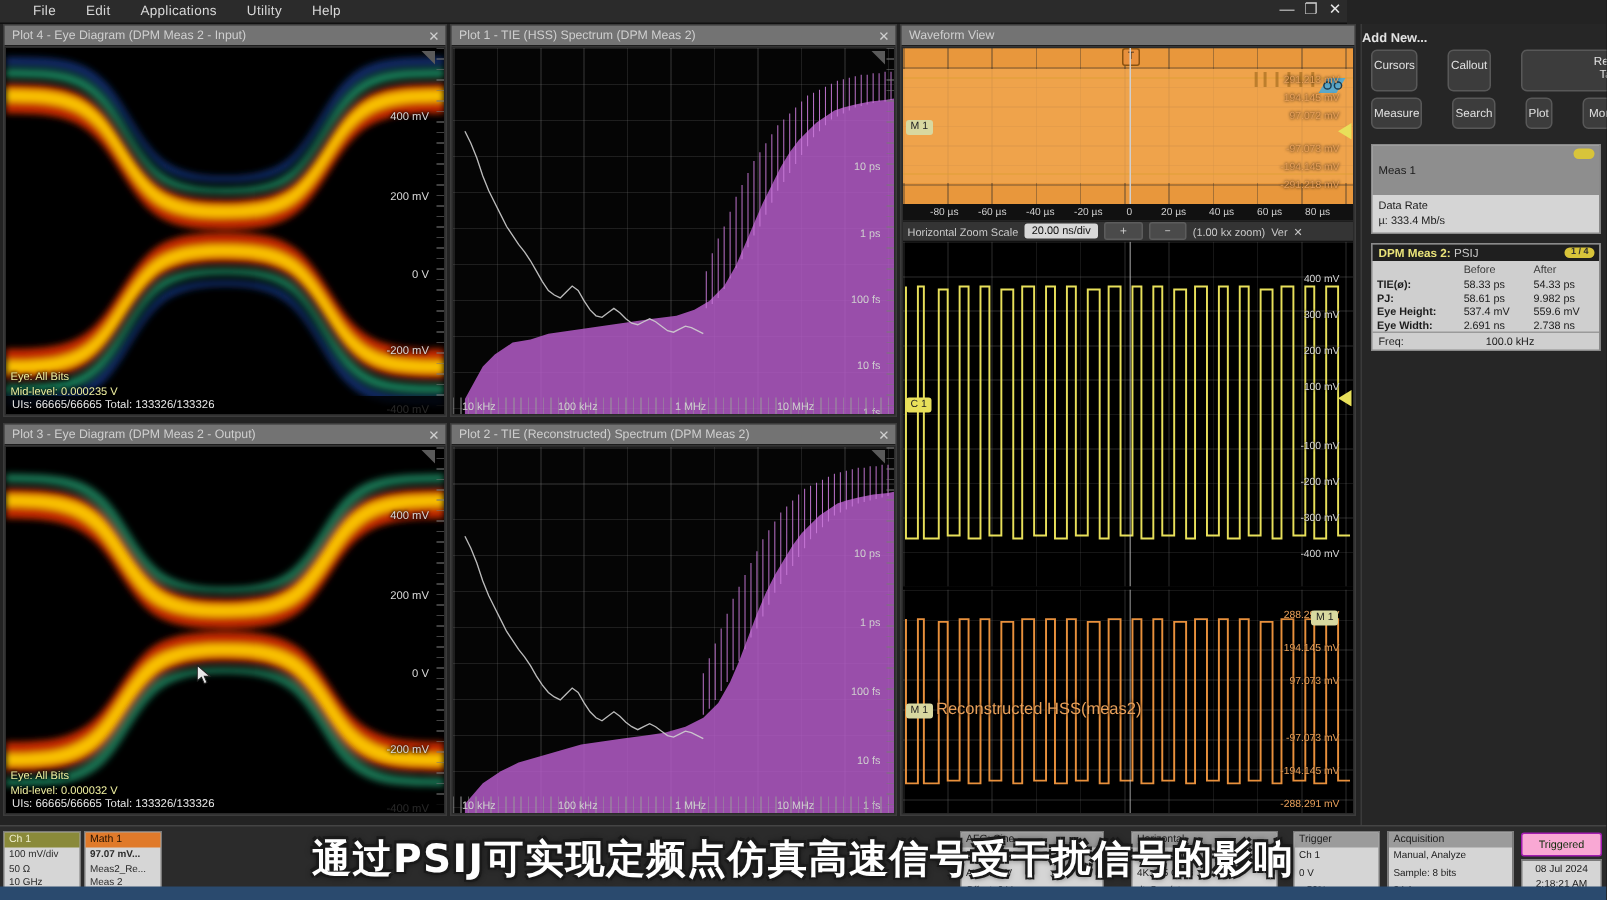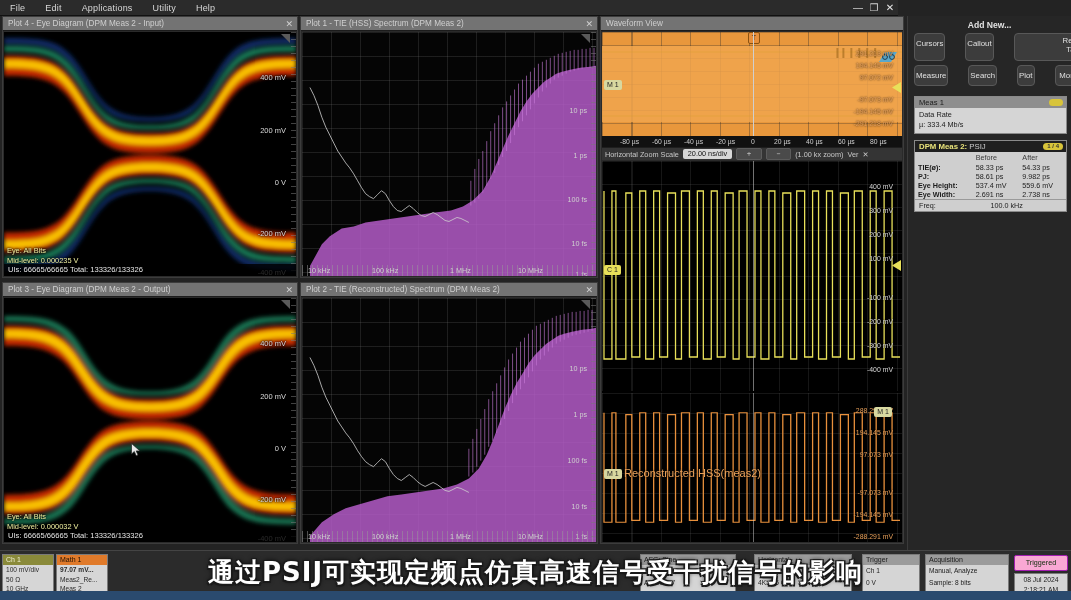--- a/index.html
+++ b/index.html
@@ -7,22 +7,23 @@
     width: 1071px; height: 600px;
     background: #1b1b1b;
     font-family: "Liberation Sans", sans-serif;
     overflow: hidden;
   }
   #app { position: relative; width: 1071px; height: 600px; background: #232323; }
 
   
   .menubar {
     position: absolute; left: 0; top: 0; width: 898px; height: 16px;
-    background: #2b2b2b; display: flex; align-items: center;
+    background: #2b2b2b; display: flex; align-items: flex-end;
     border-bottom: 1px solid #111;
+    padding-left: 12px;
   }
   .menubar .mi {
     color: #d8d8d8; font-size: 9px; padding: 0 10px; line-height: 16px;
     letter-spacing: .2px;
   }
   .menubar .spacer { flex: 1; }
   .winbtn { color: #cfcfcf; font-size: 10px; width: 16px; text-align: center; line-height: 16px; }
   .winbtn.cls { color: #e8e8e8; }
 
   
@@ -81,30 +82,30 @@
   .wf-sub { position:absolute; left:0; right:0; background:#000; overflow:hidden; }
   .wf-ylab { position:absolute; right:9px; color:#d6d6d6; font-size:6.9px; text-shadow:0 0 2px #000;}
   .wf-ylab.orange { color:#e8a05a; }
   .wf-badge { position:absolute; font-size:7px; padding:0 3px; border-radius:2px; line-height:10px; }
   .tagM { background:#d8d8a0; color:#222; }
   .recon-label { position:absolute; color:#e8a05a; font-size:11px; white-space:nowrap; text-shadow:0 0 3px #000;}
   .cursor-vline { position:absolute; width:1px; background:#cfcfcf; }
 
   
   .sidebar { position:absolute; right:0; top:16px; width:164px; bottom:50px; background:#262626; border-left:1px solid #3a3a3a;}
-  .addnew { color:#e2e2e2; font-size:8.6px; font-weight:bold; text-align:center; padding:4px 0 3px 0;}
+  .addnew { color:#e2e2e2; font-size:8.6px; font-weight:bold; padding:4px 0 3px 0;}
   .btnrow { display:flex; gap:20px; padding:0 4px 4px 6px; }
   .sbtn {
     background:#3c3c3c; border:1px solid #585858; border-radius:4px; color:#e0e0e0;
     font-size:7.8px; text-align:center; flex:1; padding:5px 1px; line-height:9px;
   }
   .sbtn.two { padding:2px 1px; }
   .sbtn.wide { flex: 0 0 34px; }
   .meascard { margin:6px 4px 0 6px; background:#d5d5d5; border:1px solid #8a8a8a; }
-  .meascard .hdr { background:#8e8e8e; color:#1a1a1a; font-size:7.6px; padding:1px 4px; position:relative;}
+  .meascard .hdr { background:#8e8e8e; color:#1a1a1a; font-size:7.6px; padding:12px 4px; position:relative;}
   .meascard .hdr .pill { position:absolute; right:3px; top:2px; background:#d8c43a; width:14px;height:7px;border-radius:4px; }
   .meascard .body { padding:2px 4px 3px 4px; color:#1c1c1c; font-size:7.3px; line-height:10px;}
   .dpmcard { margin:6px 4px 0 6px; background:#cfcfcf; border:1px solid #8a8a8a; }
   .dpmcard .hdr { background:#1f1f1f; color:#e9e37a; font-size:7.8px; padding:1px 4px; position:relative; font-weight:bold;}
   .dpmcard .hdr .sub { color:#c9c9c9; font-weight:normal; }
   .dpmcard .hdr .pill { position:absolute; right:3px; top:2px; background:#d8c43a; color:#333; font-size:6px; border-radius:4px; padding:0 4px; line-height:7px;}
   .dpmtable { width:100%; border-collapse:collapse; color:#1c1c1c; font-size:7.2px;}
   .dpmtable th { text-align:left; font-weight:normal; color:#3a3a3a; padding:1px 3px; }
   .dpmtable td { padding:0px 3px; }
   .dpmtable td.k { font-weight:bold; }

